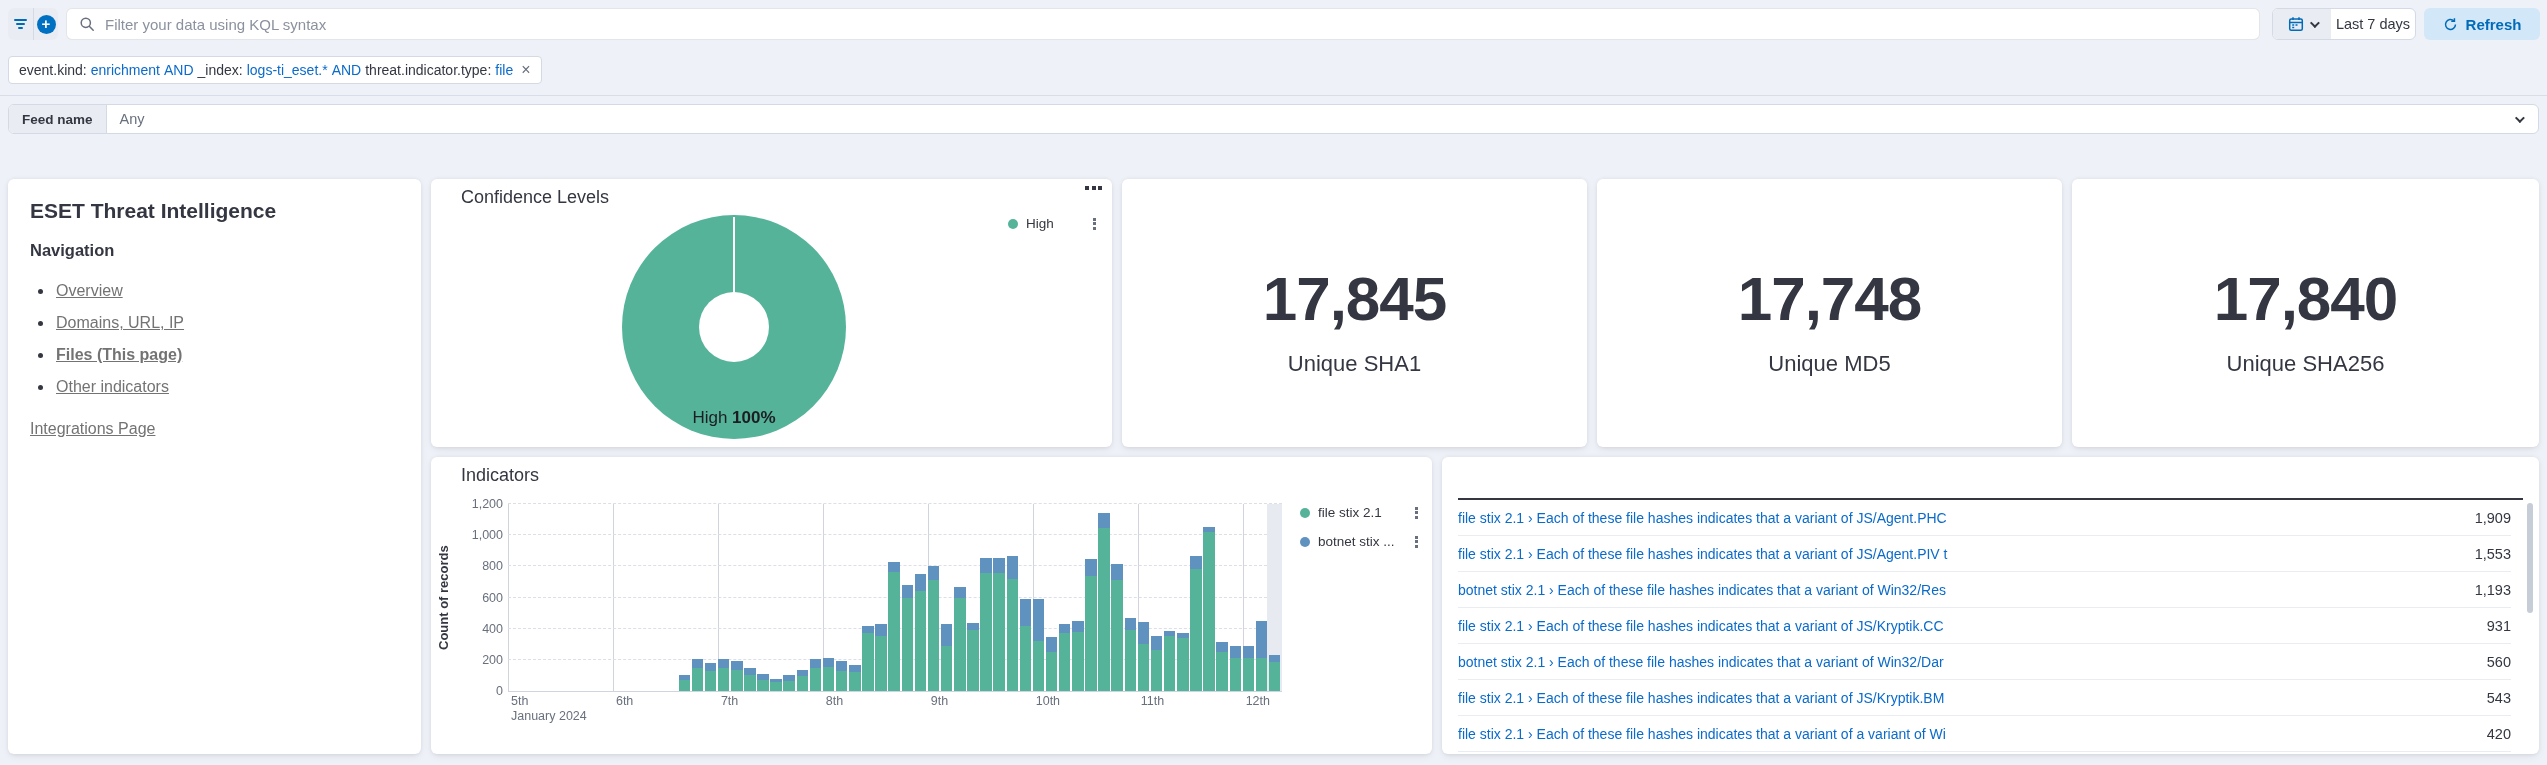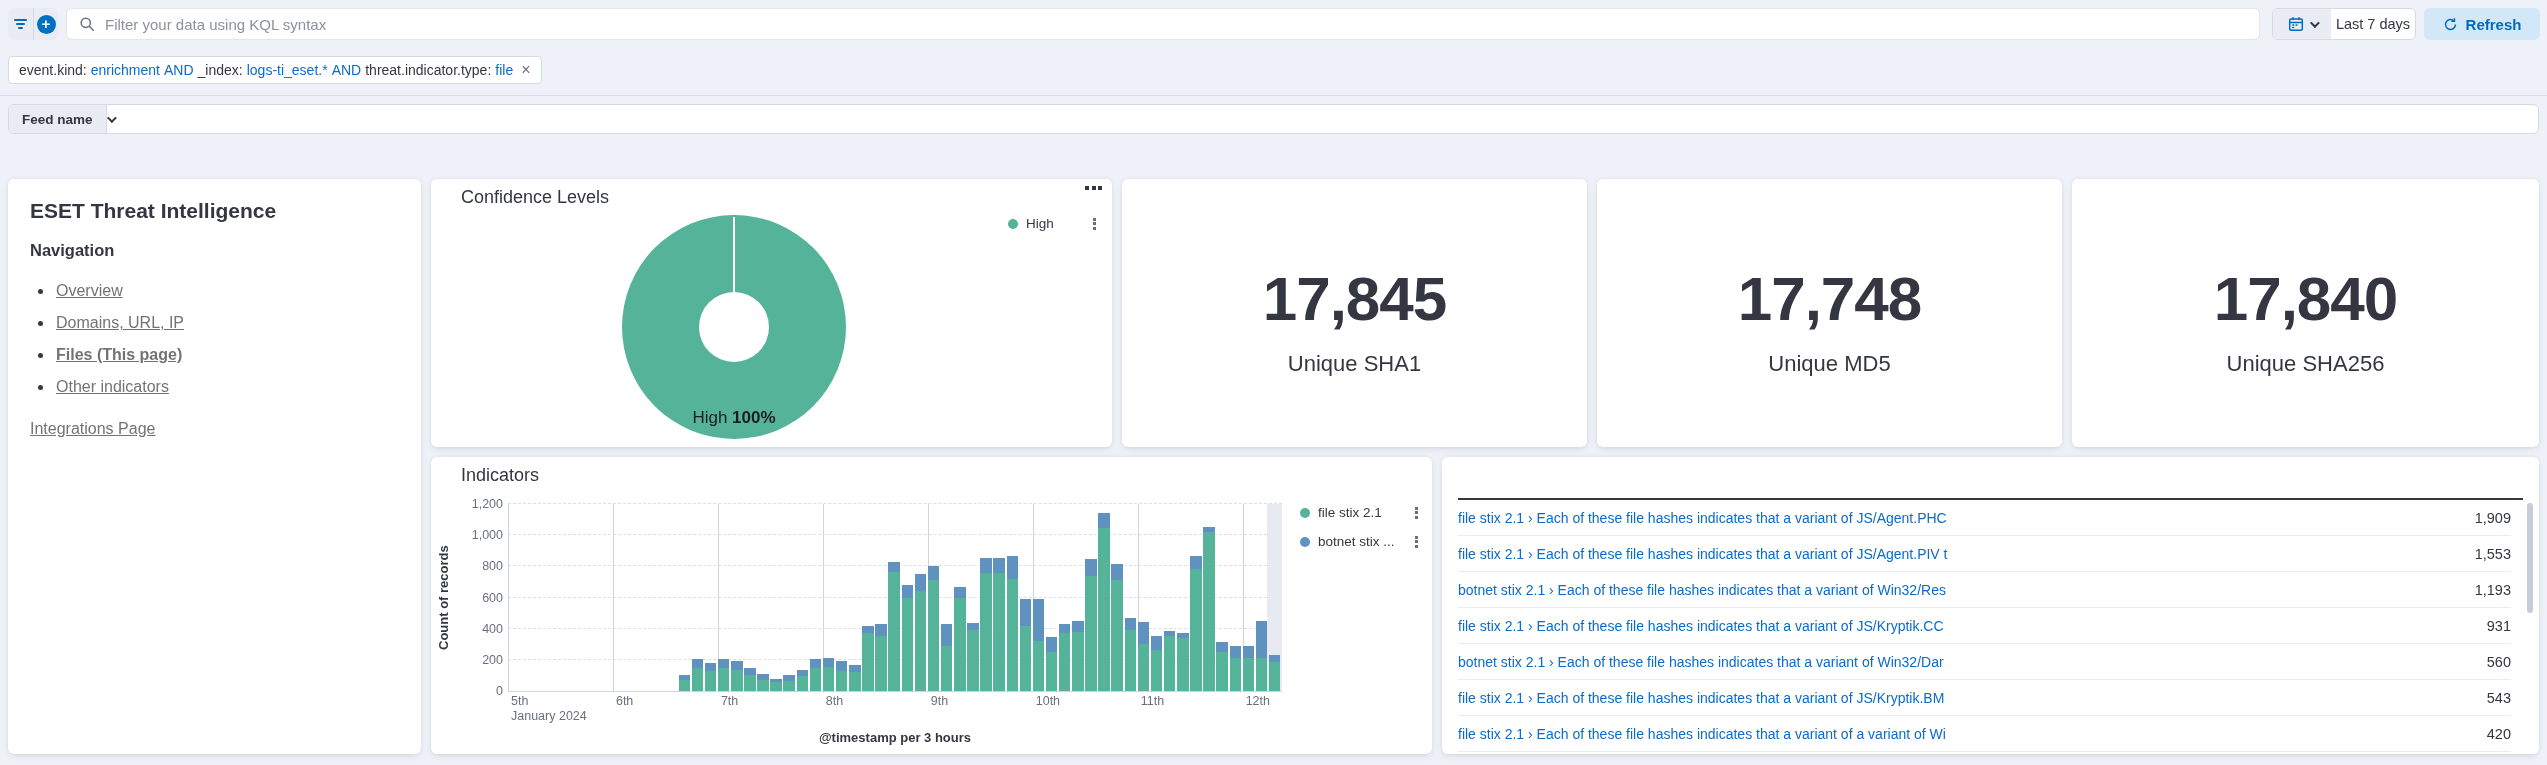--- a/index.html
+++ b/index.html
@@ -180,20 +180,21 @@
     <span class="op">AND</span>
     <span class="f">threat.indicator.type:</span>
     <span class="v">file</span>
     <span class="x">×</span>
   </div>
 
   <div class="hdivider"></div>
 
   <div class="control">
     <div class="control-label">Feed name</div>
+    <div class="control-value">Any</div>
     <span class="chev"></span>
   </div>
 
   <div class="panel p-sidebar">
     <div class="md-title">ESET Threat Intelligence</div>
     <div class="md-sub">Navigation</div>
     <ul class="md-list">
       <li><a class="md-link">Overview</a></li>
       <li><a class="md-link">Domains, URL, IP</a></li>
       <li><a class="md-link md-current">Files (This page)</a></li>
@@ -365,21 +366,20 @@
         <div class="xtick" style="left: 3px;">5th</div>
         <div class="xtick" style="left: 107.949px;">6th</div>
         <div class="xtick" style="left: 212.898px;">7th</div>
         <div class="xtick" style="left: 317.847px;">8th</div>
         <div class="xtick" style="left: 422.797px;">9th</div>
         <div class="xtick" style="left: 527.746px;">10th</div>
         <div class="xtick" style="left: 632.695px;">11th</div>
         <div class="xtick" style="left: 737.644px;">12th</div>
       </div>
     <div class="month-label">January 2024</div>
-    <div class="xlabel">@timestamp per 3 hours</div>
     <div class="ind-legend">
       <div class="legend-item">
         <span class="legend-dot" style="background:#54b399;"></span>
         <span class="legend-text">file stix 2.1</span>
         <span class="kebab">
             <i></i>
             <i></i>
             <i></i>
           </span>
       </div>

